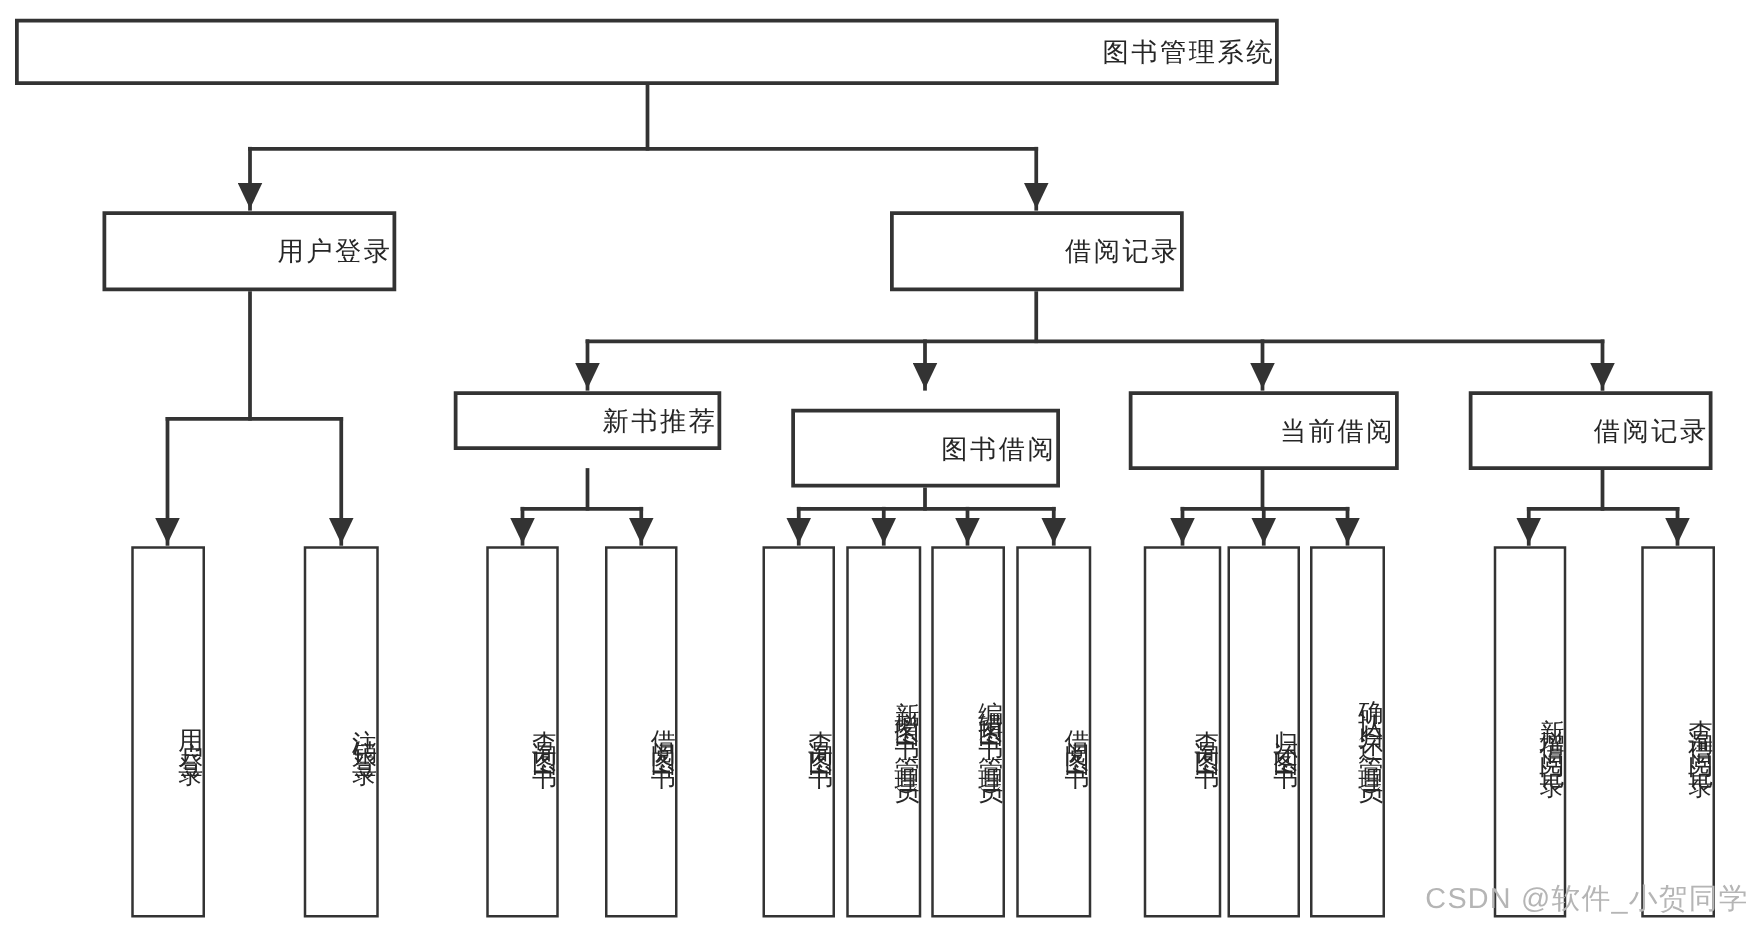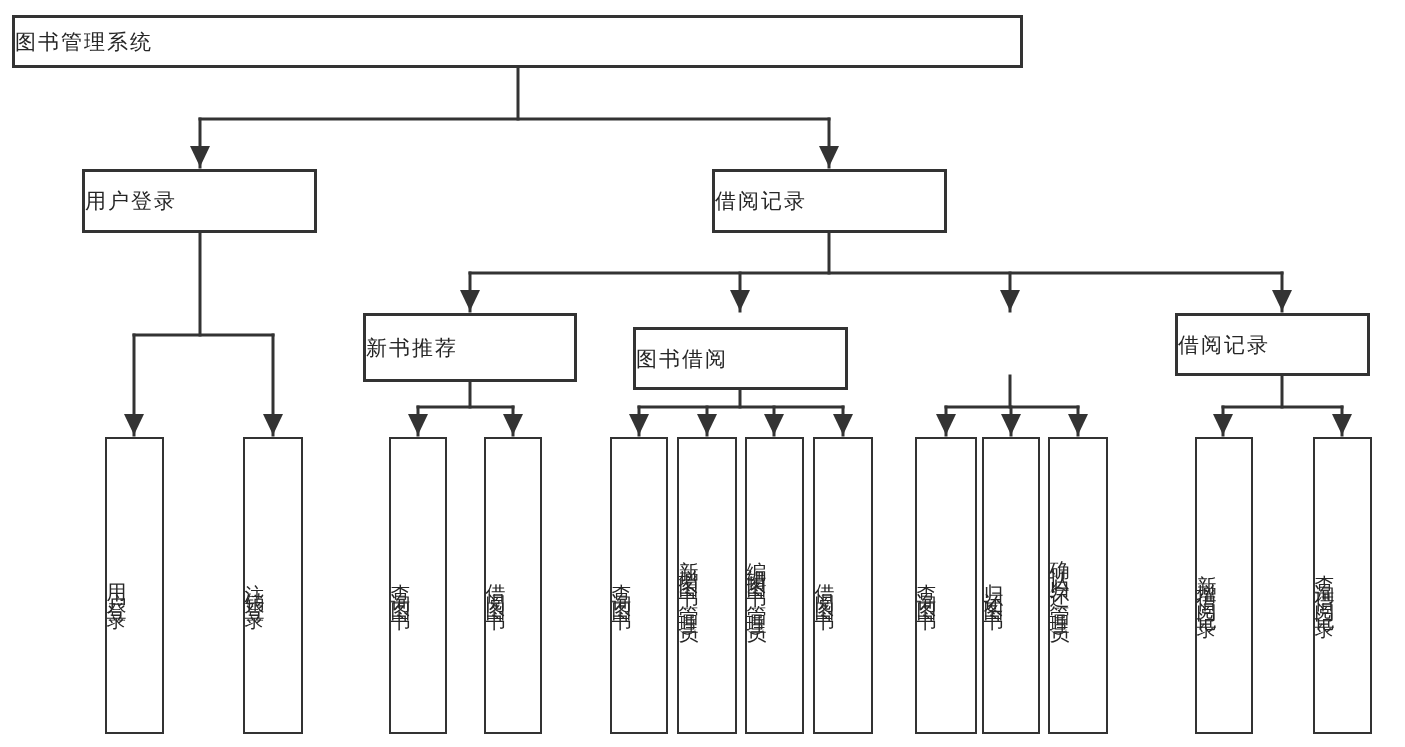--- a/index.html
+++ b/index.html
@@ -3,21 +3,21 @@
 <meta charset="utf-8">
 <style>
   html,body { margin:0; padding:0; background:#fff; }
   .canvas {
     position:relative; width:1405px; height:747px; background:#ffffff;
     font-family:"Liberation Sans","DejaVu Sans",sans-serif; overflow:hidden;
   }
   .connectors { position:absolute; left:0; top:0; width:1405px; height:747px; }
   .box {
     position:absolute; box-sizing:border-box; background:#ffffff;
-    border:3px solid #333333; display:flex; align-items:center; justify-content:flex-start;
+    border:3px solid #333333; display:flex; align-items:center; justify-content:flex-end;
   }
   .leaf { top:437px; height:297px; border-width:2px; }
   .hlabel { font-size:21px; color:#262626; letter-spacing:2px; white-space:nowrap; }
   .vlabel {
     writing-mode:vertical-rl; text-orientation:mixed;
     font-size:20px; color:#262626; letter-spacing:9px; line-height:1;
   }
   .watermark {
     position:absolute; right:6px; top:703px; font-size:23px;
     color:#b5b5b5; letter-spacing:1px; white-space:nowrap;
@@ -81,25 +81,28 @@
     <span class="hlabel">图书管理系统</span>
   </div>
 
   <div class="box" style="left:82px;top:169px;width:235px;height:64px">
     <span class="hlabel">用户登录</span>
   </div>
   <div class="box" style="left:712px;top:169px;width:235px;height:64px">
     <span class="hlabel">借阅记录</span>
   </div>
 
-  <div class="box" style="left:363px;top:313px;width:214px;height:69px">
+  <div class="box" style="left:363px;top:313px;width:214px;height:47px">
     <span class="hlabel">新书推荐</span>
   </div>
   <div class="box" style="left:633px;top:327px;width:215px;height:63px">
     <span class="hlabel">图书借阅</span>
+  </div>
+  <div class="box" style="left:903px;top:313px;width:216px;height:63px">
+    <span class="hlabel">当前借阅</span>
   </div>
   <div class="box" style="left:1175px;top:313px;width:195px;height:63px">
     <span class="hlabel">借阅记录</span>
   </div>
 
   <div class="box leaf" style="left:105px;width:59px">
     <span class="vlabel">用户登录</span>
   </div>
   <div class="box leaf" style="left:243px;width:60px">
     <span class="vlabel">注销登录</span>
@@ -135,14 +138,15 @@
     <span class="vlabel">确认归还（管理员）</span>
   </div>
 
   <div class="box leaf" style="left:1195px;width:58px">
     <span class="vlabel">新增借阅记录</span>
   </div>
   <div class="box leaf" style="left:1313px;width:59px">
     <span class="vlabel">查询借阅记录</span>
   </div>
 
+  <div class="watermark">CSDN @软件_小贺同学</div>
 
 </div>
 
 </body></html>

